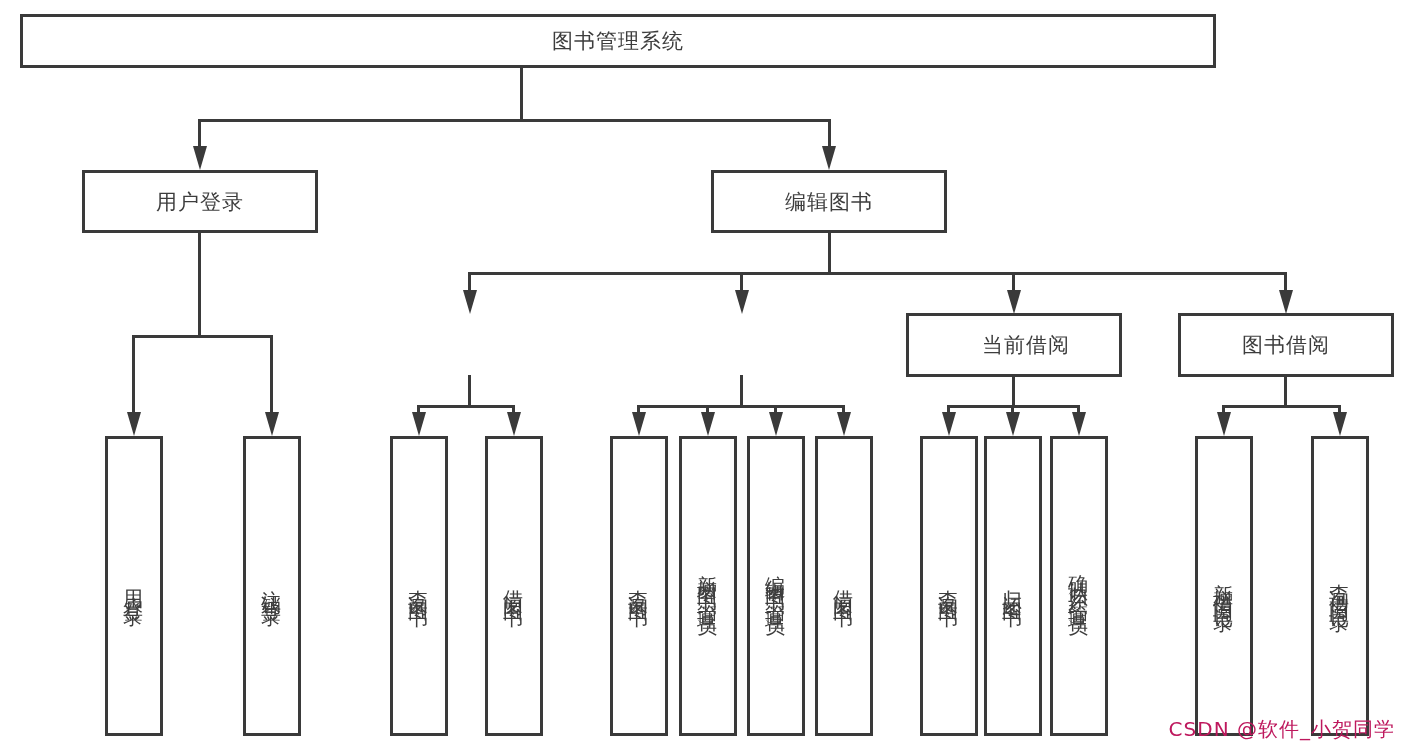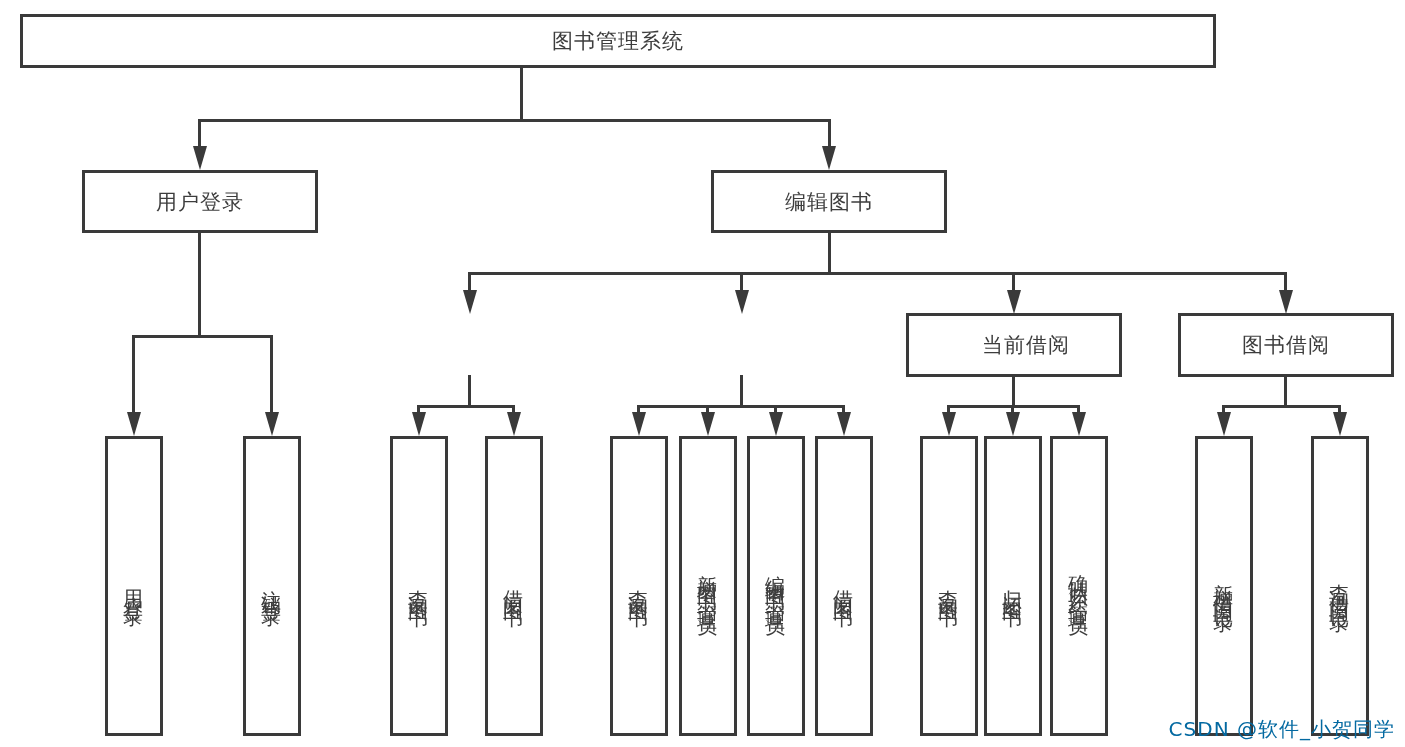--- a/index.html
+++ b/index.html
@@ -33,21 +33,21 @@
     position:absolute;
     width:0;height:0;
     border-left:7px solid transparent;
     border-right:7px solid transparent;
     border-top:24px solid #3a3a3a;
   }
   .watermark{
     position:absolute;
     top:716px;right:10px;
     font-size:20px;
-    color:#0369a1;
+    color:#be185d;
     letter-spacing:1px;
     z-index:5;
     white-space:nowrap;
   }
 </style>
 </head>
 <body>
 
 <div id="canvas">
 

